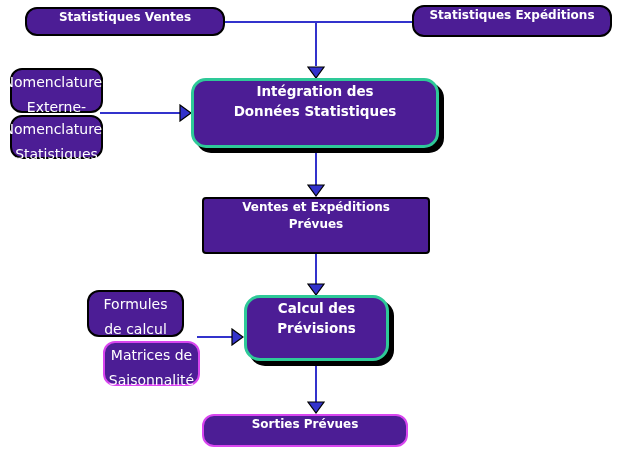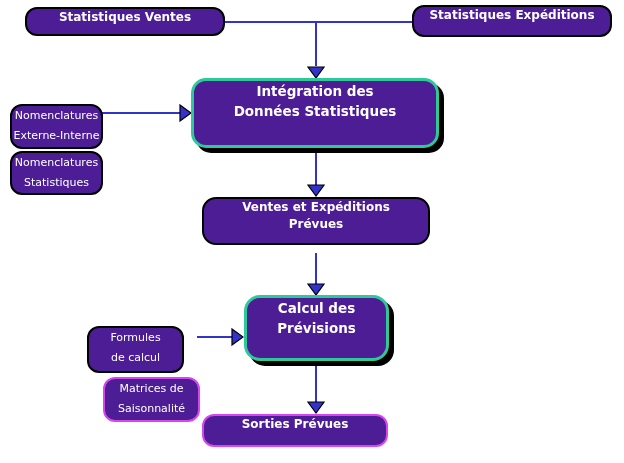--- a/index.html
+++ b/index.html
@@ -25,33 +25,33 @@
     text-align: center;
   }
 
   .black-border { border: 2px solid #000000; }
   .teal-border-thin { border: 2px solid #d946ef; }
   .teal-border { border: 3px solid #2ec998; }
   .shadowed { box-shadow: 5px 5px 0 0 #000000; }
 
   .big-label { font-weight: bold; font-size: 12px; line-height: 1.4; }
   .hero-label { font-weight: bold; font-size: 13.5px; line-height: 1.5; }
-  .small-label { font-size: 11px; line-height: 1.8; margin-top: 36px; }
+  .small-label { font-size: 14px; line-height: 1.8; }
 
   
   #stat-ventes        { left: 25px;  top: 7px;   width: 200px; height: 29px; border-radius: 12px; }
   #stat-expeditions   { left: 412px; top: 5px;   width: 200px; height: 32px; border-radius: 12px; }
   #nom-ext-int        { left: 10px;  top: 68px;  width: 93px;  height: 45px; border-radius: 12px; }
   #nom-stat           { left: 10px;  top: 115px; width: 93px;  height: 44px; border-radius: 12px; }
   #integration        { left: 191px; top: 78px;  width: 248px; height: 70px; border-radius: 15px; }
-  #ventes-passees     { left: 202px; top: 197px; width: 228px; height: 48px; border-radius: 14px; }
+  #ventes-passees     { left: 202px; top: 197px; width: 228px; height: 57px; border-radius: 4px; }
   #formules           { left: 87px; top: 290px; width: 97px;  height: 47px; border-radius: 12px; }
   #matrices           { left: 103px; top: 341px; width: 97px;  height: 45px; border-radius: 12px; }
   #calcul             { left: 244px; top: 295px; width: 145px; height: 66px; border-radius: 16px; }
-  #sorties            { left: 202px; top: 414px; width: 186px; height: 33px; border-radius: 12px; }
+  #sorties            { left: 202px; top: 414px; width: 206px; height: 33px; border-radius: 12px; }
 
   
   .line { position: absolute; background: #3333cc; }
   #line-top-h        { left: 225px; top: 21px;  width: 187px; height: 2px; }
   #line-top-v        { left: 315px; top: 21px;  width: 2px;   height: 45px; }
   #line-nom-h        { left: 100px; top: 112px; width: 80px;  height: 2px; }
   #line-integ-v      { left: 315px; top: 148px; width: 2px;   height: 37px; }
   #line-ventes-v     { left: 315px; top: 253px; width: 2px;   height: 31px; }
   #line-calc-h       { left: 197px; top: 336px; width: 36px;  height: 2px; }
   #line-calcul-v     { left: 315px; top: 361px; width: 2px;   height: 41px; }

